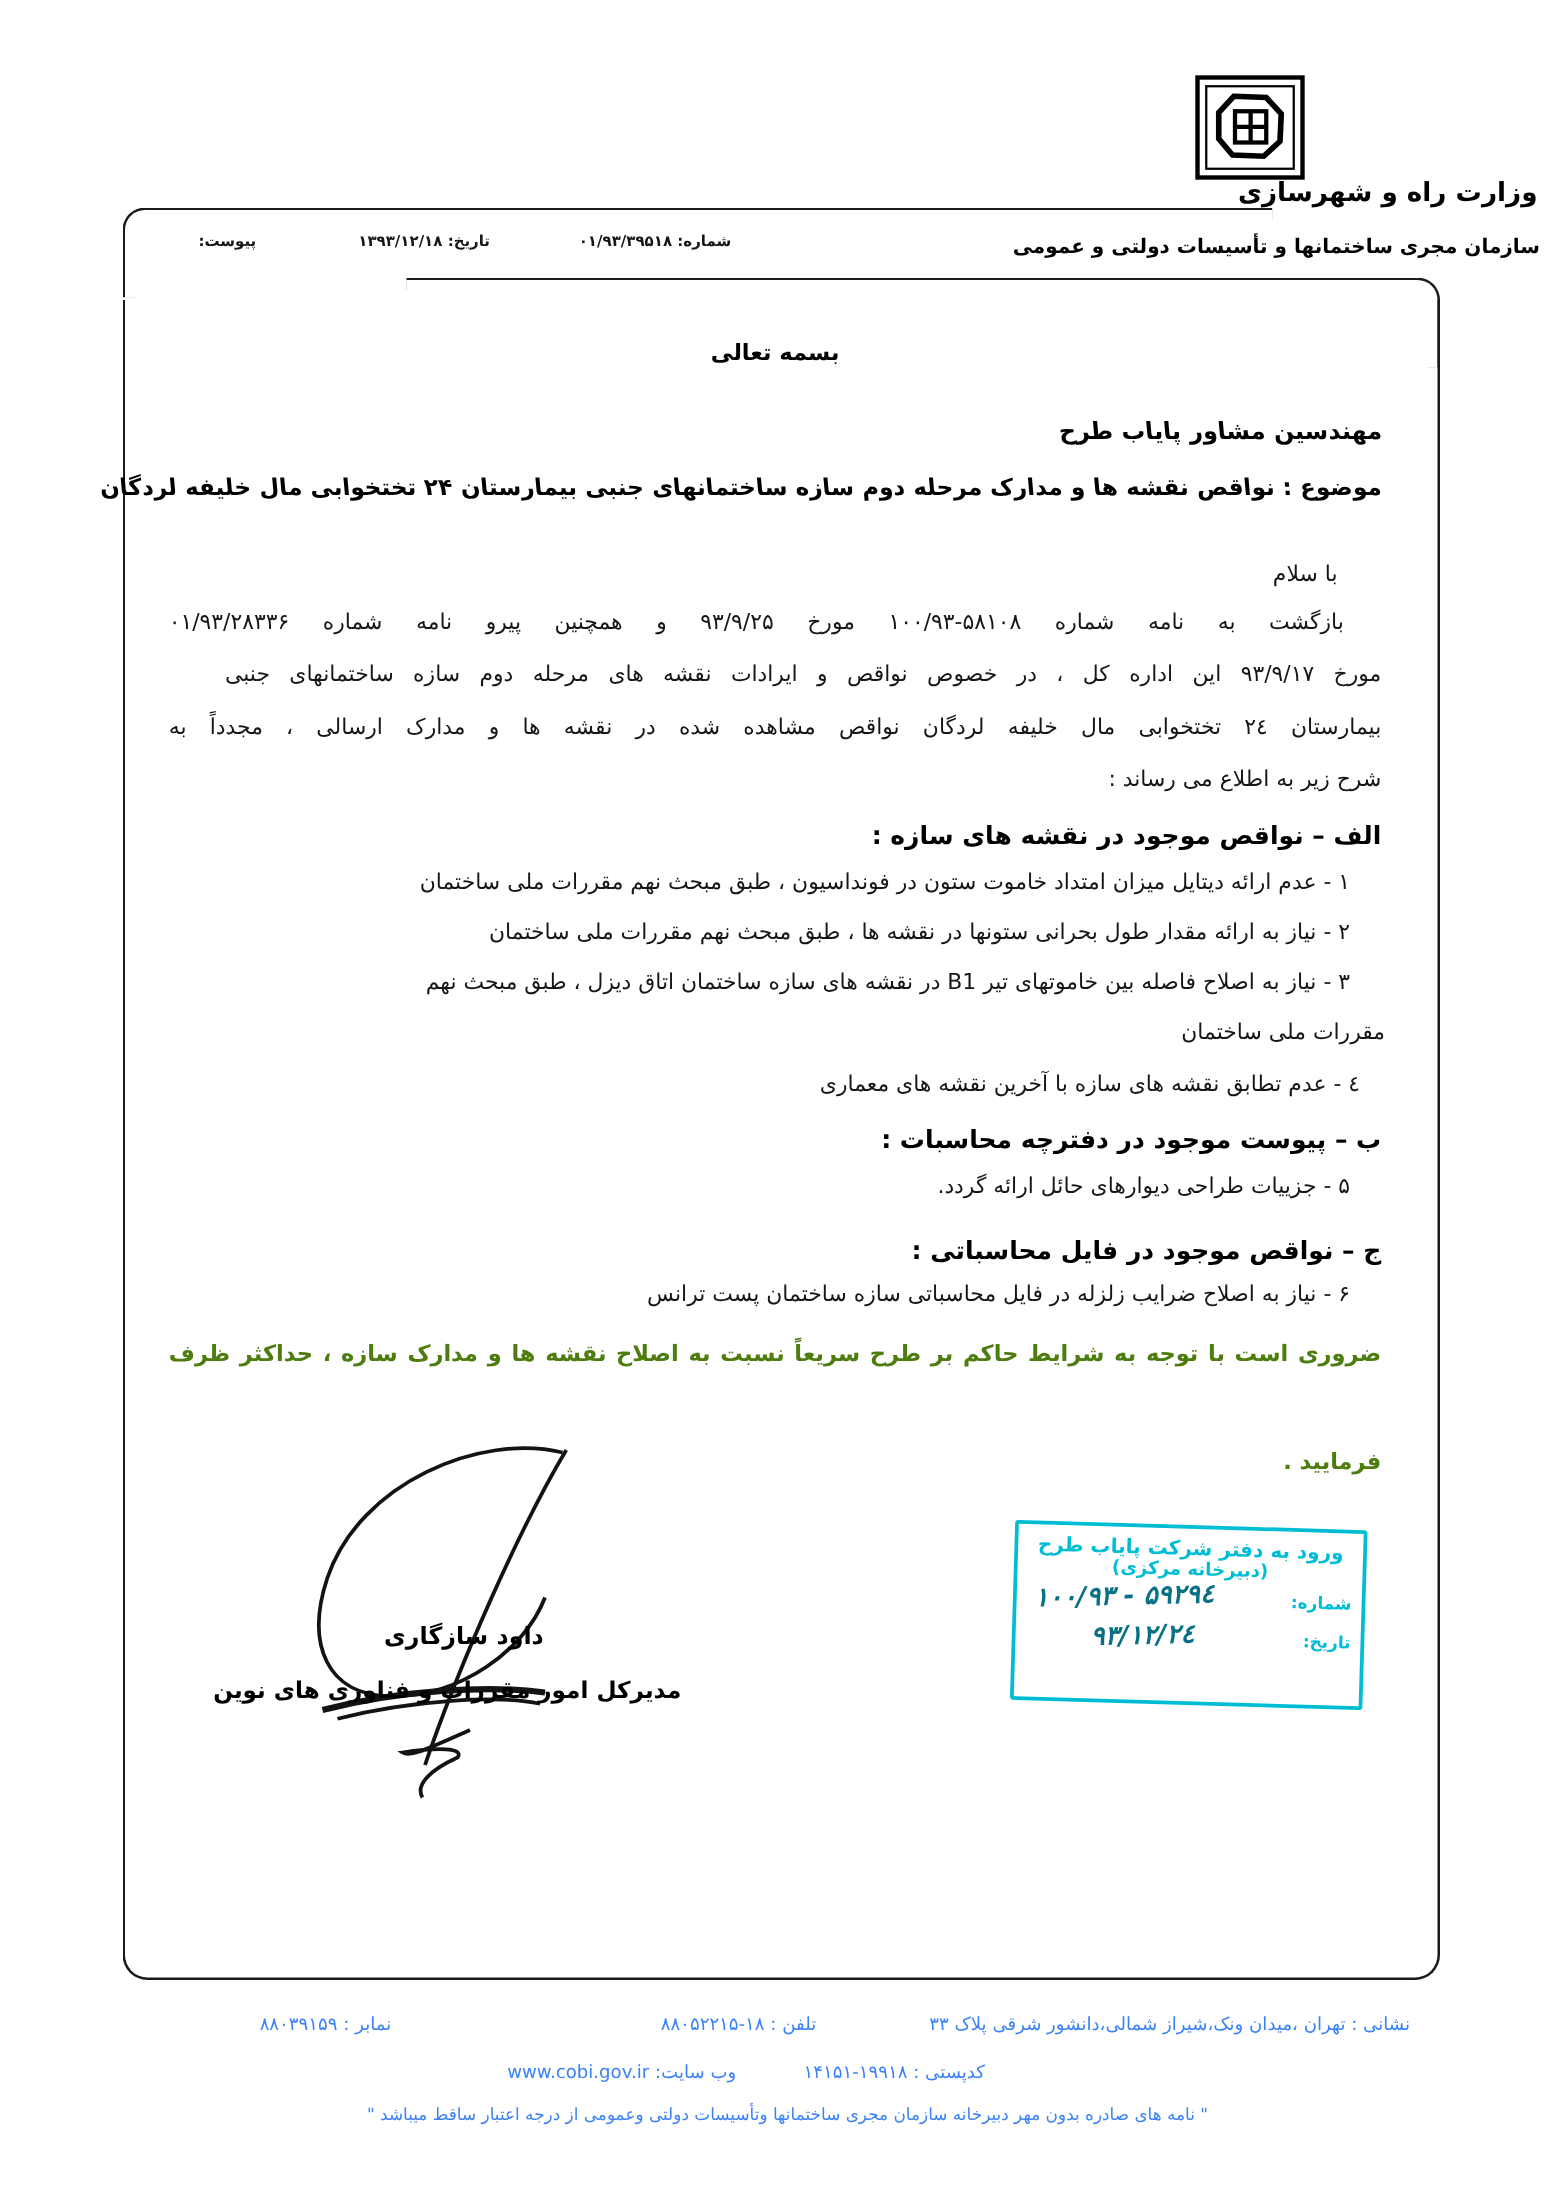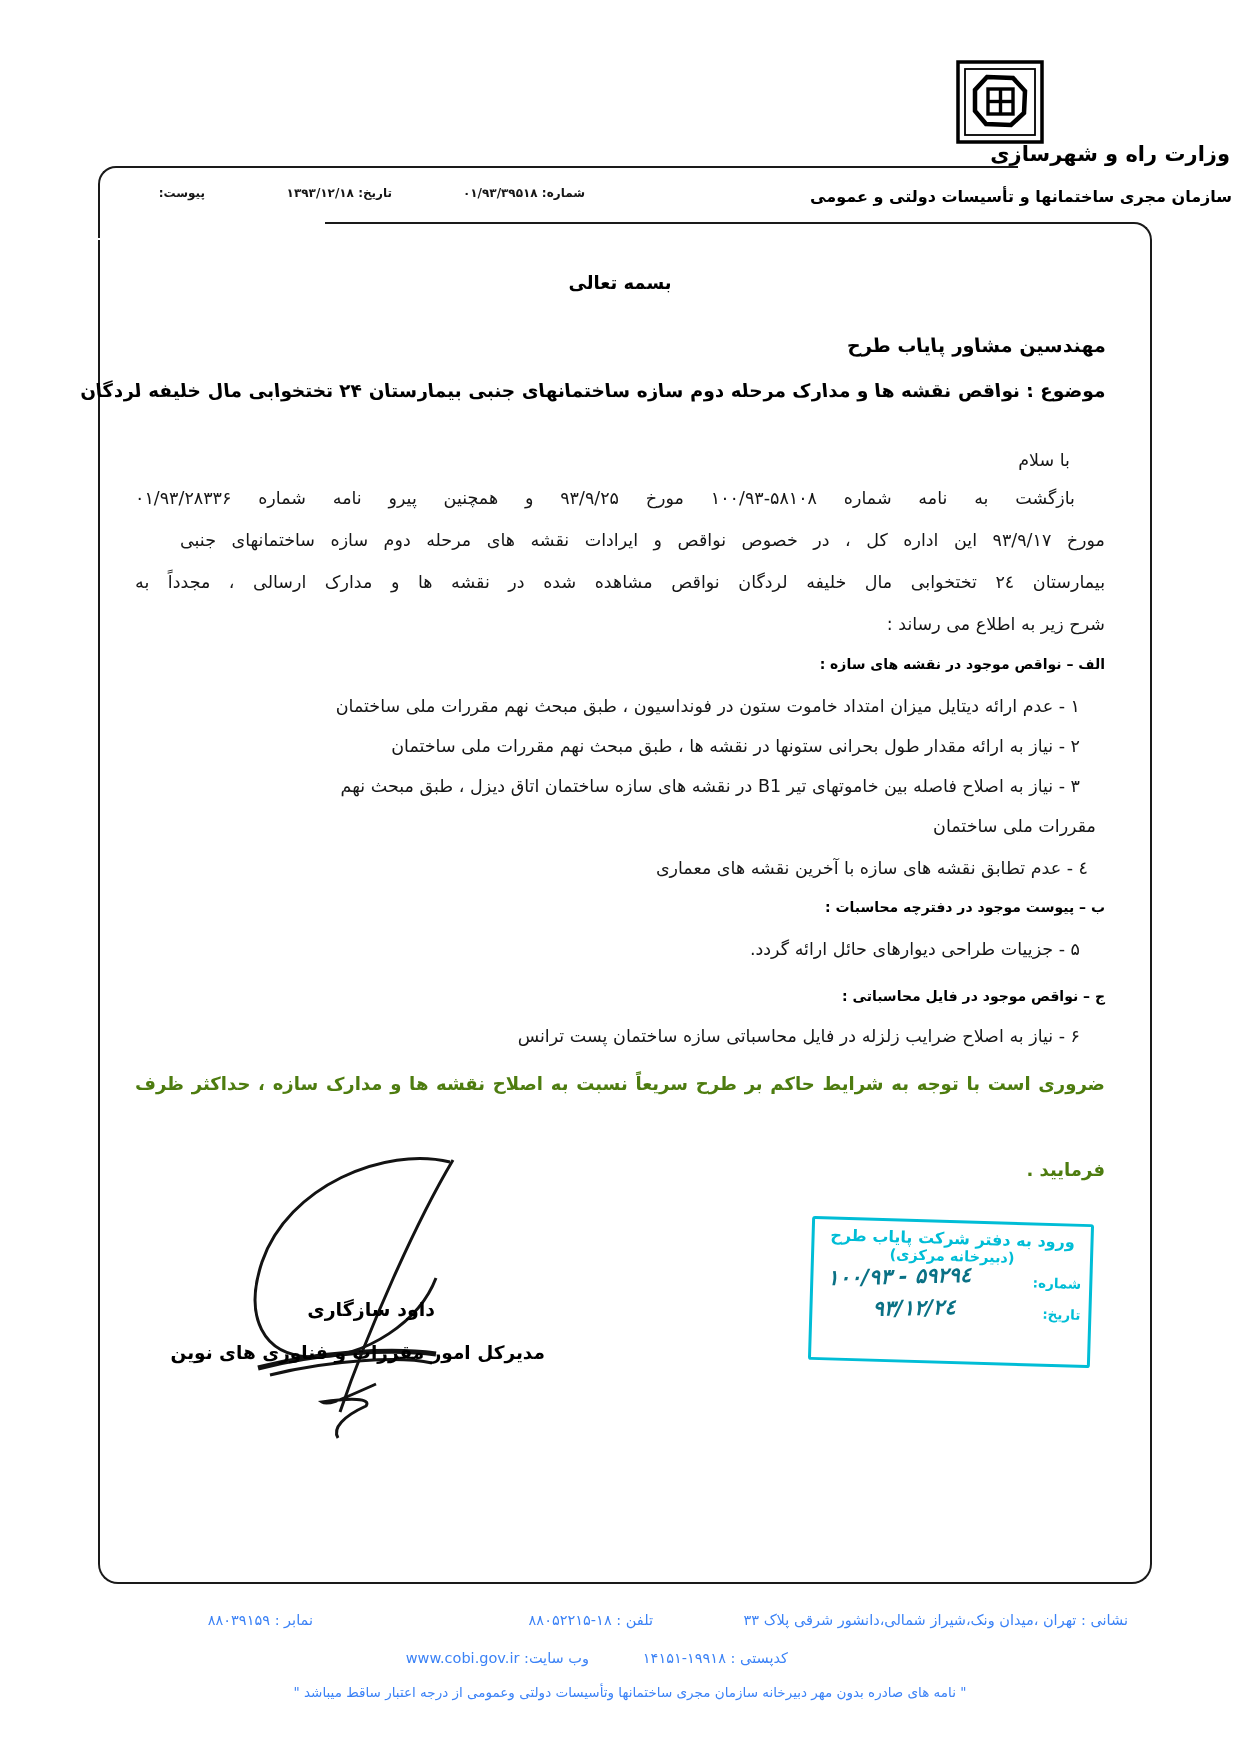--- a/index.html
+++ b/index.html
@@ -36,21 +36,21 @@
     left:98px;top:240px;width:1050px;height:1342px;
     border-left:2px solid #1a1a1a;border-right:2px solid #1a1a1a;
     border-bottom:2px solid #1a1a1a;
     border-bottom-left-radius:20px;border-bottom-right-radius:20px;
   }
   .num{direction:ltr;unicode-bidi:bidi-override;}
   .hfield{font-size:12px;font-weight:bold;}
   .hfield .num{font-weight:bold;}
   .line{font-size:17.5px;}
   .just{text-align:justify;text-align-last:justify;}
-  .heading{font-size:14px;font-weight:bold;color:#000;}
+  .heading{font-size:20px;font-weight:bold;color:#000;}
   .closing{font-size:18px;font-weight:bold;color:#4d7c0f;}
   
   .stamp{
     position:absolute;left:810px;top:1220px;width:276px;height:138px;
     border:3px solid var(--stamp);border-radius:3px;
     transform:rotate(1.7deg);
     color:var(--stamp);
     text-align:center;
   }
   .stamp .t1{margin-top:6px;font-size:16px;font-weight:bold;}
@@ -106,21 +106,21 @@
 
   <div class="abs line just" style="left:135px;right:165px;top:488px;white-space:normal;">بازگشت به نامه شماره ۵۸۱۰۸-۱۰۰/۹۳ مورخ ۹۳/۹/۲۵ و همچنین پیرو نامه شماره ۰۱/۹۳/۲۸۳۳۶</div>
   <div class="abs line just" style="left:135px;right:135px;top:530px;white-space:normal;margin-left:45px;">مورخ ۹۳/۹/۱۷ این اداره کل ، در خصوص نواقص و ایرادات نقشه های مرحله دوم سازه ساختمانهای جنبی</div>
   <div class="abs line just" style="left:135px;right:135px;top:572px;white-space:normal;">بیمارستان ۲٤ تختخوابی مال خلیفه لردگان نواقص مشاهده شده در نقشه ها و مدارک ارسالی ، مجدداً به</div>
   <div class="abs line" style="right:135px;top:614px;">شرح زیر به اطلاع می رساند :</div>
 
   <div class="abs heading" style="right:135px;top:656px;">الف – نواقص موجود در نقشه های سازه :</div>
   <div class="abs line" style="right:160px;top:696px;">۱ - عدم ارائه دیتایل میزان امتداد خاموت ستون در فونداسیون ، طبق مبحث نهم مقررات ملی ساختمان</div>
   <div class="abs line" style="right:160px;top:736px;">۲ - نیاز به ارائه مقدار طول بحرانی ستونها در نقشه ها ، طبق مبحث نهم مقررات ملی ساختمان</div>
   <div class="abs line" style="right:160px;top:776px;">۳ - نیاز به اصلاح فاصله بین خاموتهای تیر B1 در نقشه های سازه ساختمان اتاق دیزل ، طبق مبحث نهم</div>
-  <div class="abs line" style="right:144px;top:816px;">مقررات ملی ساختمان</div>
+  <div class="abs line" style="right:132px;top:816px;">مقررات ملی ساختمان</div>
   <div class="abs line" style="right:152px;top:858px;">٤ - عدم تطابق نقشه های سازه با آخرین نقشه های معماری</div>
 
   <div class="abs heading" style="right:135px;top:899px;">ب – پیوست موجود در دفترچه محاسبات :</div>
   <div class="abs line" style="right:160px;top:939px;">۵ - جزییات طراحی دیوارهای حائل ارائه گردد.</div>
 
   <div class="abs heading" style="right:135px;top:988px;">ج – نواقص موجود در فایل محاسباتی :</div>
   <div class="abs line" style="right:160px;top:1026px;">۶ - نیاز به اصلاح ضرایب زلزله در فایل محاسباتی سازه ساختمان پست ترانس</div>
 
   <div class="abs closing just" style="left:135px;right:135px;top:1073px;white-space:normal;">ضروری است با توجه به شرایط حاکم بر طرح سریعاً نسبت به اصلاح نقشه ها و مدارک سازه ، حداکثر ظرف</div>
   <div class="abs closing" style="right:135px;top:1159px;">فرمایید .</div>

